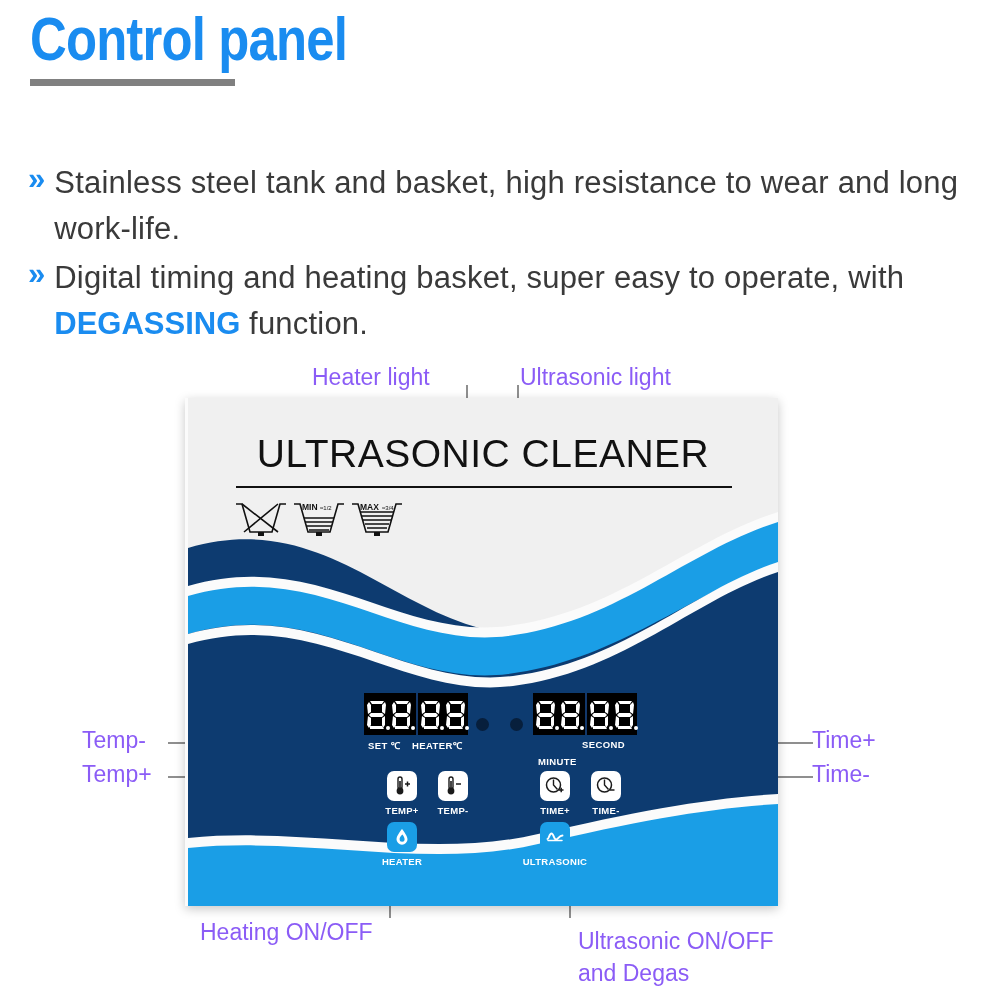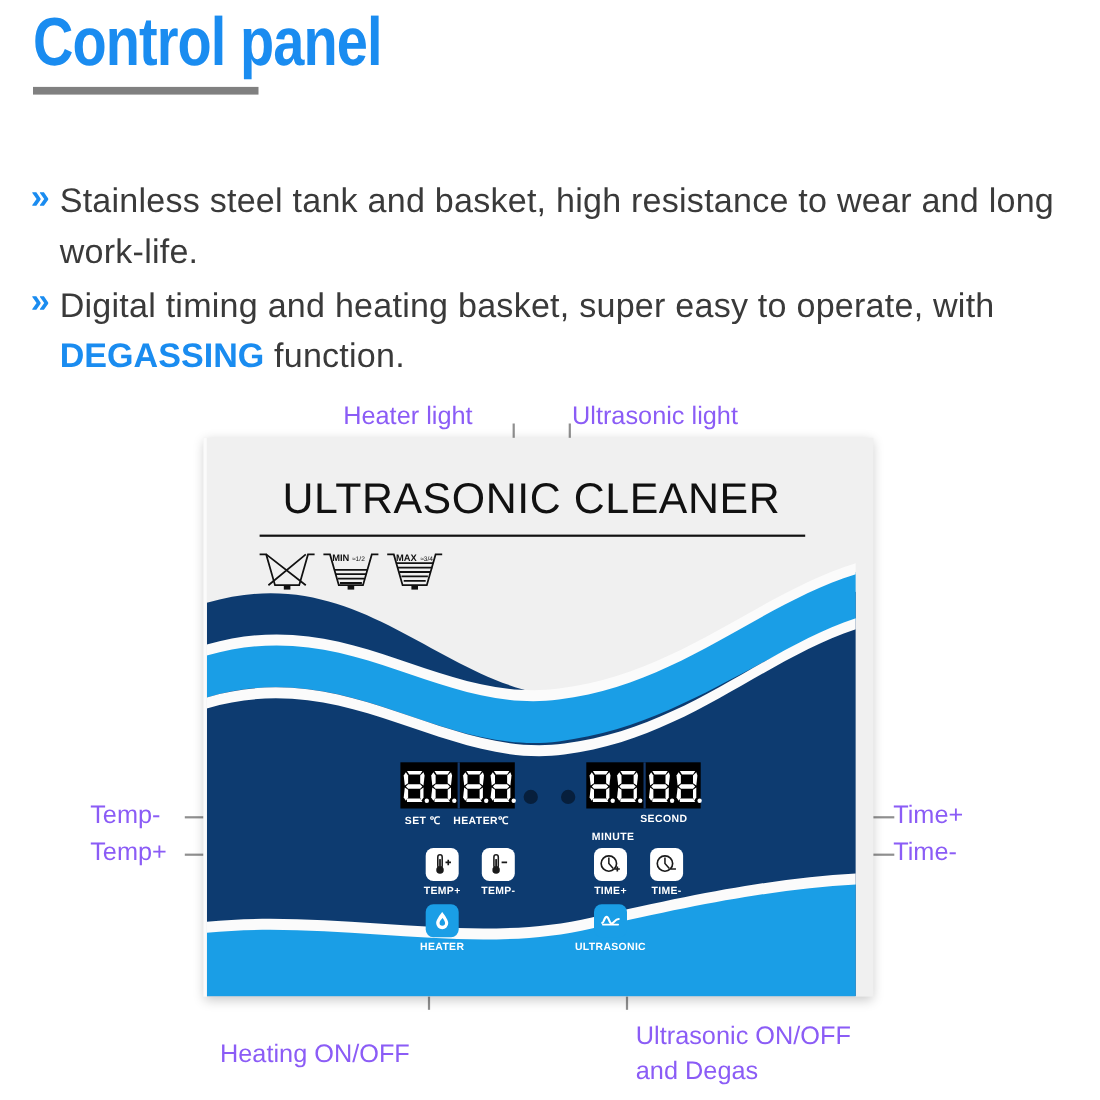--- a/index.html
+++ b/index.html
@@ -66,38 +66,37 @@
     color:#8b5cf6;
     font-weight:300;
     white-space:nowrap;
   }
   #co-heater-light{left:312px;top:364px;}
   #co-ultra-light{left:520px;top:364px;}
   #co-temp-minus{left:82px;top:727px;}
   #co-temp-plus{left:82px;top:761px;}
   #co-time-plus{left:812px;top:727px;}
   #co-time-minus{left:812px;top:761px;}
-  #co-heating-onoff{left:200px;top:944px;text-align:right;}
+  #co-heating-onoff{left:200px;top:919px;text-align:right;}
   #co-ultra-onoff{left:578px;top:925px;line-height:32px;white-space:normal;width:220px;}
 
   
   .lead{position:absolute;background:#8f8f8f;}
   .lead-v{width:2px;}
   .lead-h{height:2px;}
   .dot{position:absolute;width:11px;height:11px;border-radius:50%;background:#8f8f8f;}
 
   
   #panel{
     position:absolute;left:185px;top:398px;
     width:590px;height:508px;
     background:#f0f0f0;
     border-left:3px solid #fbfbfb;
     box-shadow:0 3px 10px rgba(0,0,0,0.22);
     overflow:hidden;
-    padding-left:16px;
   }
   #panel-inner{position:absolute;left:0;top:0;width:590px;height:508px;}
 
   #dev-title{
     position:absolute;left:0;top:34px;width:590px;
     text-align:center;
     font-size:39px;
     color:#111;
     letter-spacing:0.5px;
     font-weight:400;

